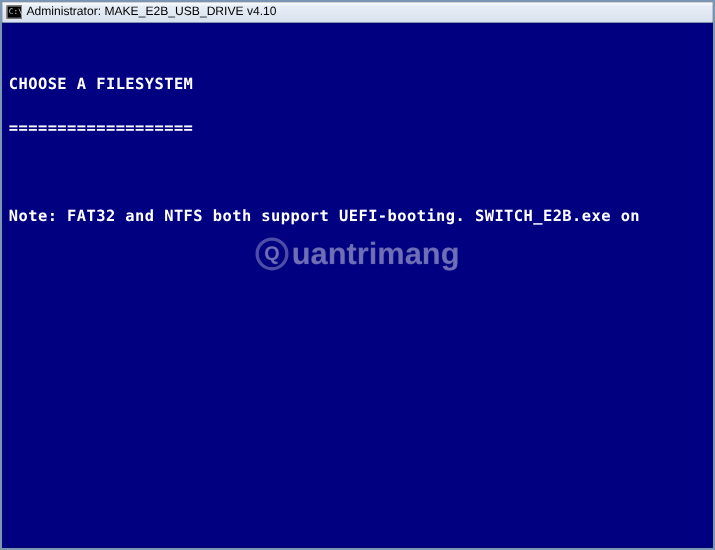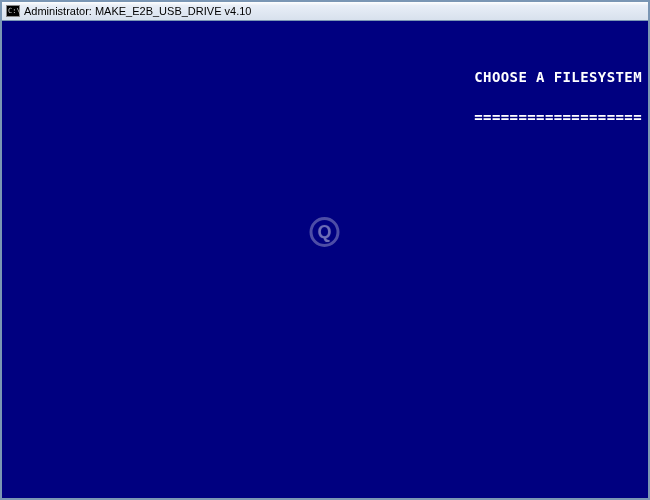--- a/index.html
+++ b/index.html
@@ -49,21 +49,21 @@
       background: #000080;
       color: #ffffff;
       font-size: 14px;
       line-height: 20px;
       padding: 6px 6px;
       white-space: pre;
       overflow: hidden;
       letter-spacing: 0.4px;
       font-weight: bold;
     }
-    .terminal .line { display: block; text-align: right; }
+    .terminal .line { display: block; }
     .watermark {
       position: absolute;
       left: 50%;
       top: 50%;
       transform: translate(-50%, -110%);
       font-family: Arial, sans-serif;
       font-size: 28px;
       font-weight: 600;
       color: rgba(255,255,255,0.30);
       pointer-events: none;
@@ -94,21 +94,23 @@
   <div class="titlebar">
     <span class="titlebar-icon">C:\</span>
     <span>Administrator:  MAKE_E2B_USB_DRIVE v4.10</span>
   </div>
   <div class="terminal">
 <span class="line"></span>
 <span class="line">CHOOSE A FILESYSTEM</span>
 <span class="line">===================</span>
 <span class="line"></span>
 <span class="line"></span>
+<span class="line">Note: FAT32 and NTFS both support UEFI-booting. SWITCH_E2B.exe on</span>
 <span class="line"></span>
   </div>
 </div>
 
 <div class="watermark">
   <span class="watermark-circ">Q</span>
+  <span>uantrimang</span>
 </div>
 
 </div>
 
 </body></html>

